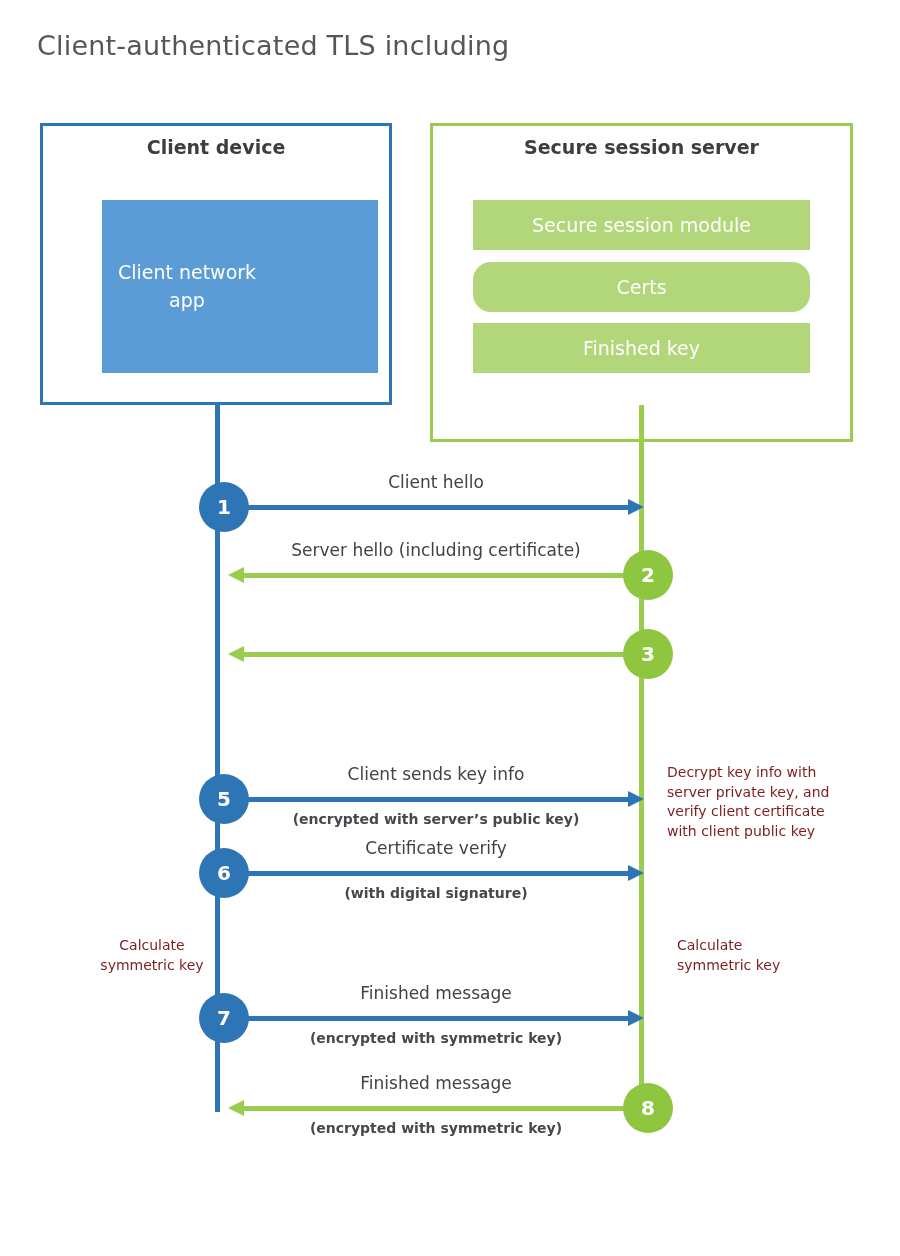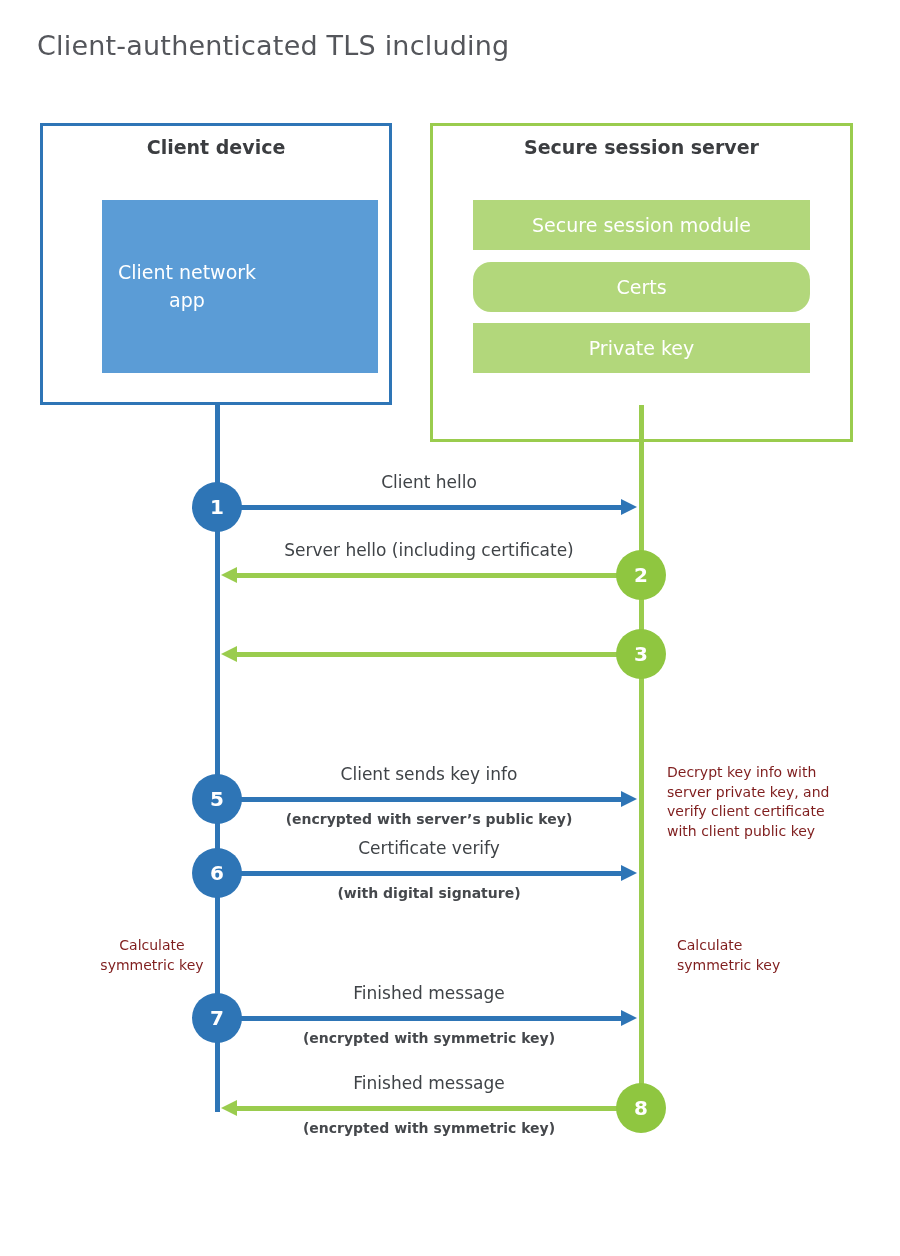--- a/index.html
+++ b/index.html
@@ -30,21 +30,21 @@
     color:#ffffff;font-size:19px;
   }
   .module-bar.m0{top:74px;}
   .module-bar.m1{top:136px;border-radius:18px;}
   .module-bar.m2{top:197px;}
   
   .lifeline{position:absolute;top:405px;width:5px;}
   .lifeline.client{left:215px;height:707px;background:#2e75b6;}
   .lifeline.server{left:639px;height:703px;background:#9acc4e;}
   
-  .step{position:absolute;left:0;width:824px;height:100px;}
+  .step{position:absolute;left:7px;width:824px;height:100px;}
   .circle{
     position:absolute;top:25px;width:50px;height:50px;border-radius:50%;
     display:flex;align-items:center;justify-content:center;
     color:#fff;font-size:20px;font-weight:bold;z-index:3;
   }
   .step.client .circle{left:192px;background:#2e75b6;}
   .step.server .circle{left:616px;background:#8fc640;}
   .arrow{position:absolute;top:48px;height:5px;z-index:2;}
   .step.right .arrow{left:217px;width:404px;background:#2e75b6;}
   .step.right .arrow::after{
@@ -86,21 +86,21 @@
 
   <div class="actor-box server">
     <div class="actor-title">Secure session server</div>
     <div class="module-bar m0">
       <span>Secure session module</span>
     </div>
     <div class="module-bar m1">
       <span>Certs</span>
     </div>
     <div class="module-bar m2">
-      <span>Private key</span>
+      <span>Finished key</span>
     </div>
   </div>
 
   <div class="lifeline client"></div>
   <div class="lifeline server"></div>
 
   <div class="step client right" style="top:457px">
     <div class="msg-label">Client hello</div>
     <div class="arrow"></div>
     <div class="circle">1</div>

